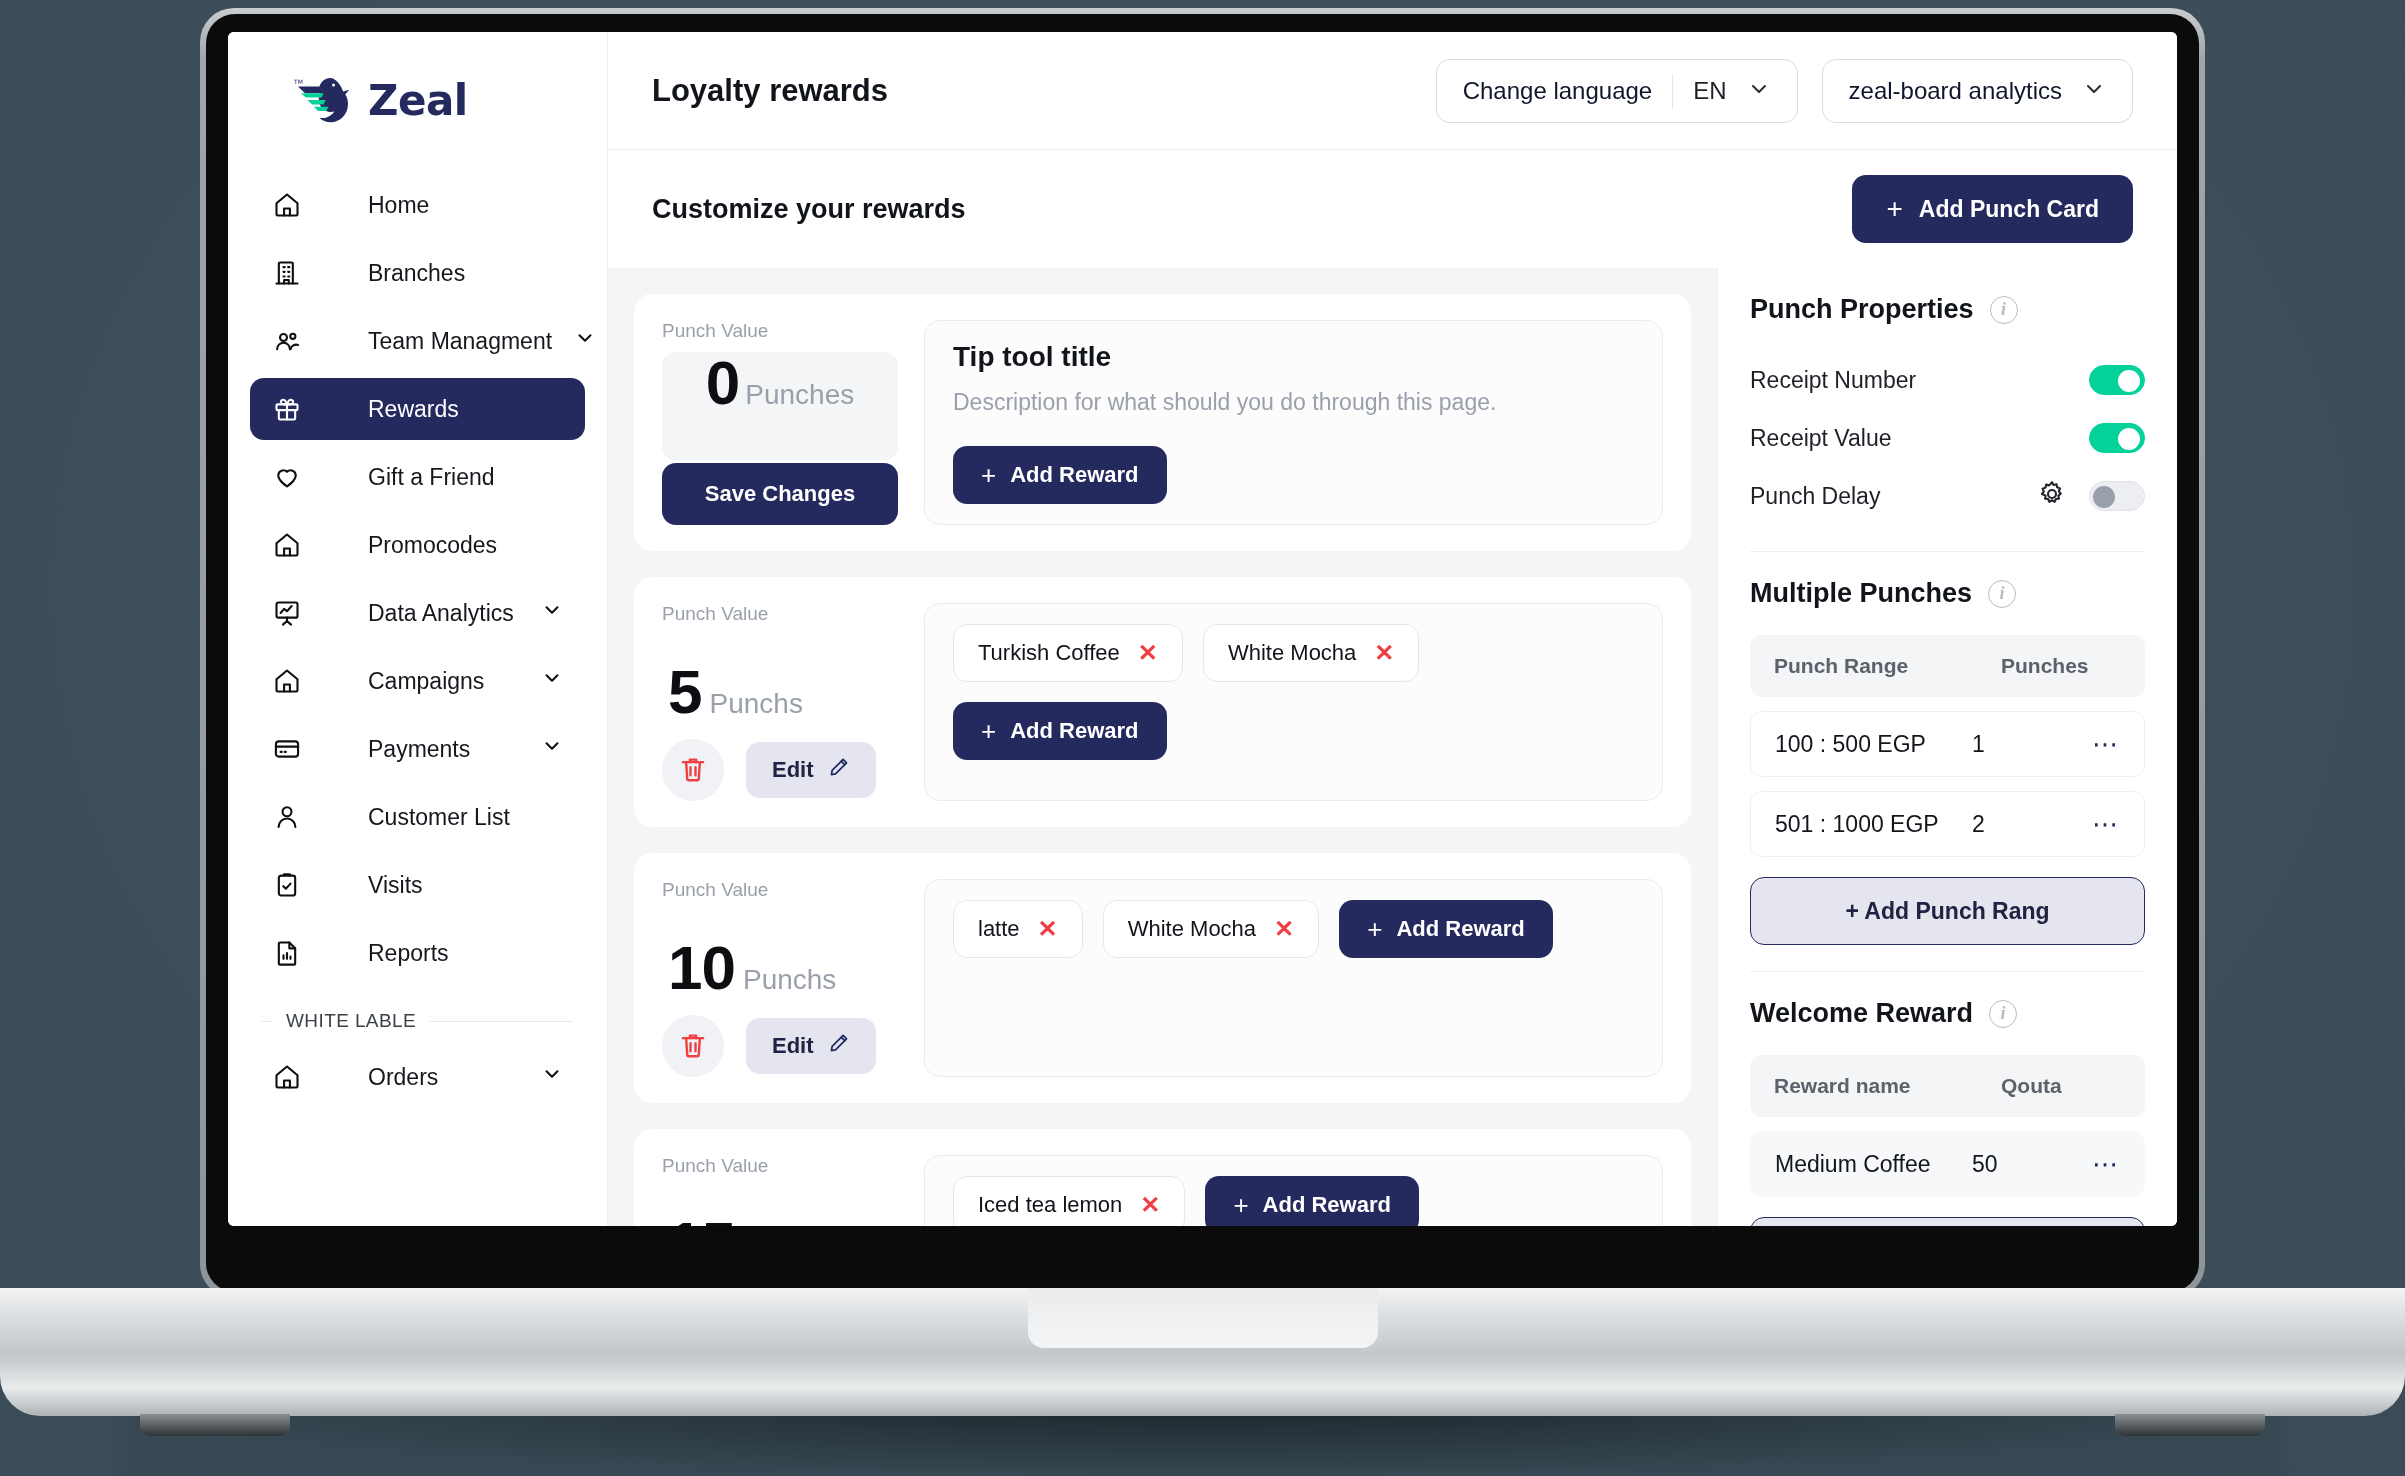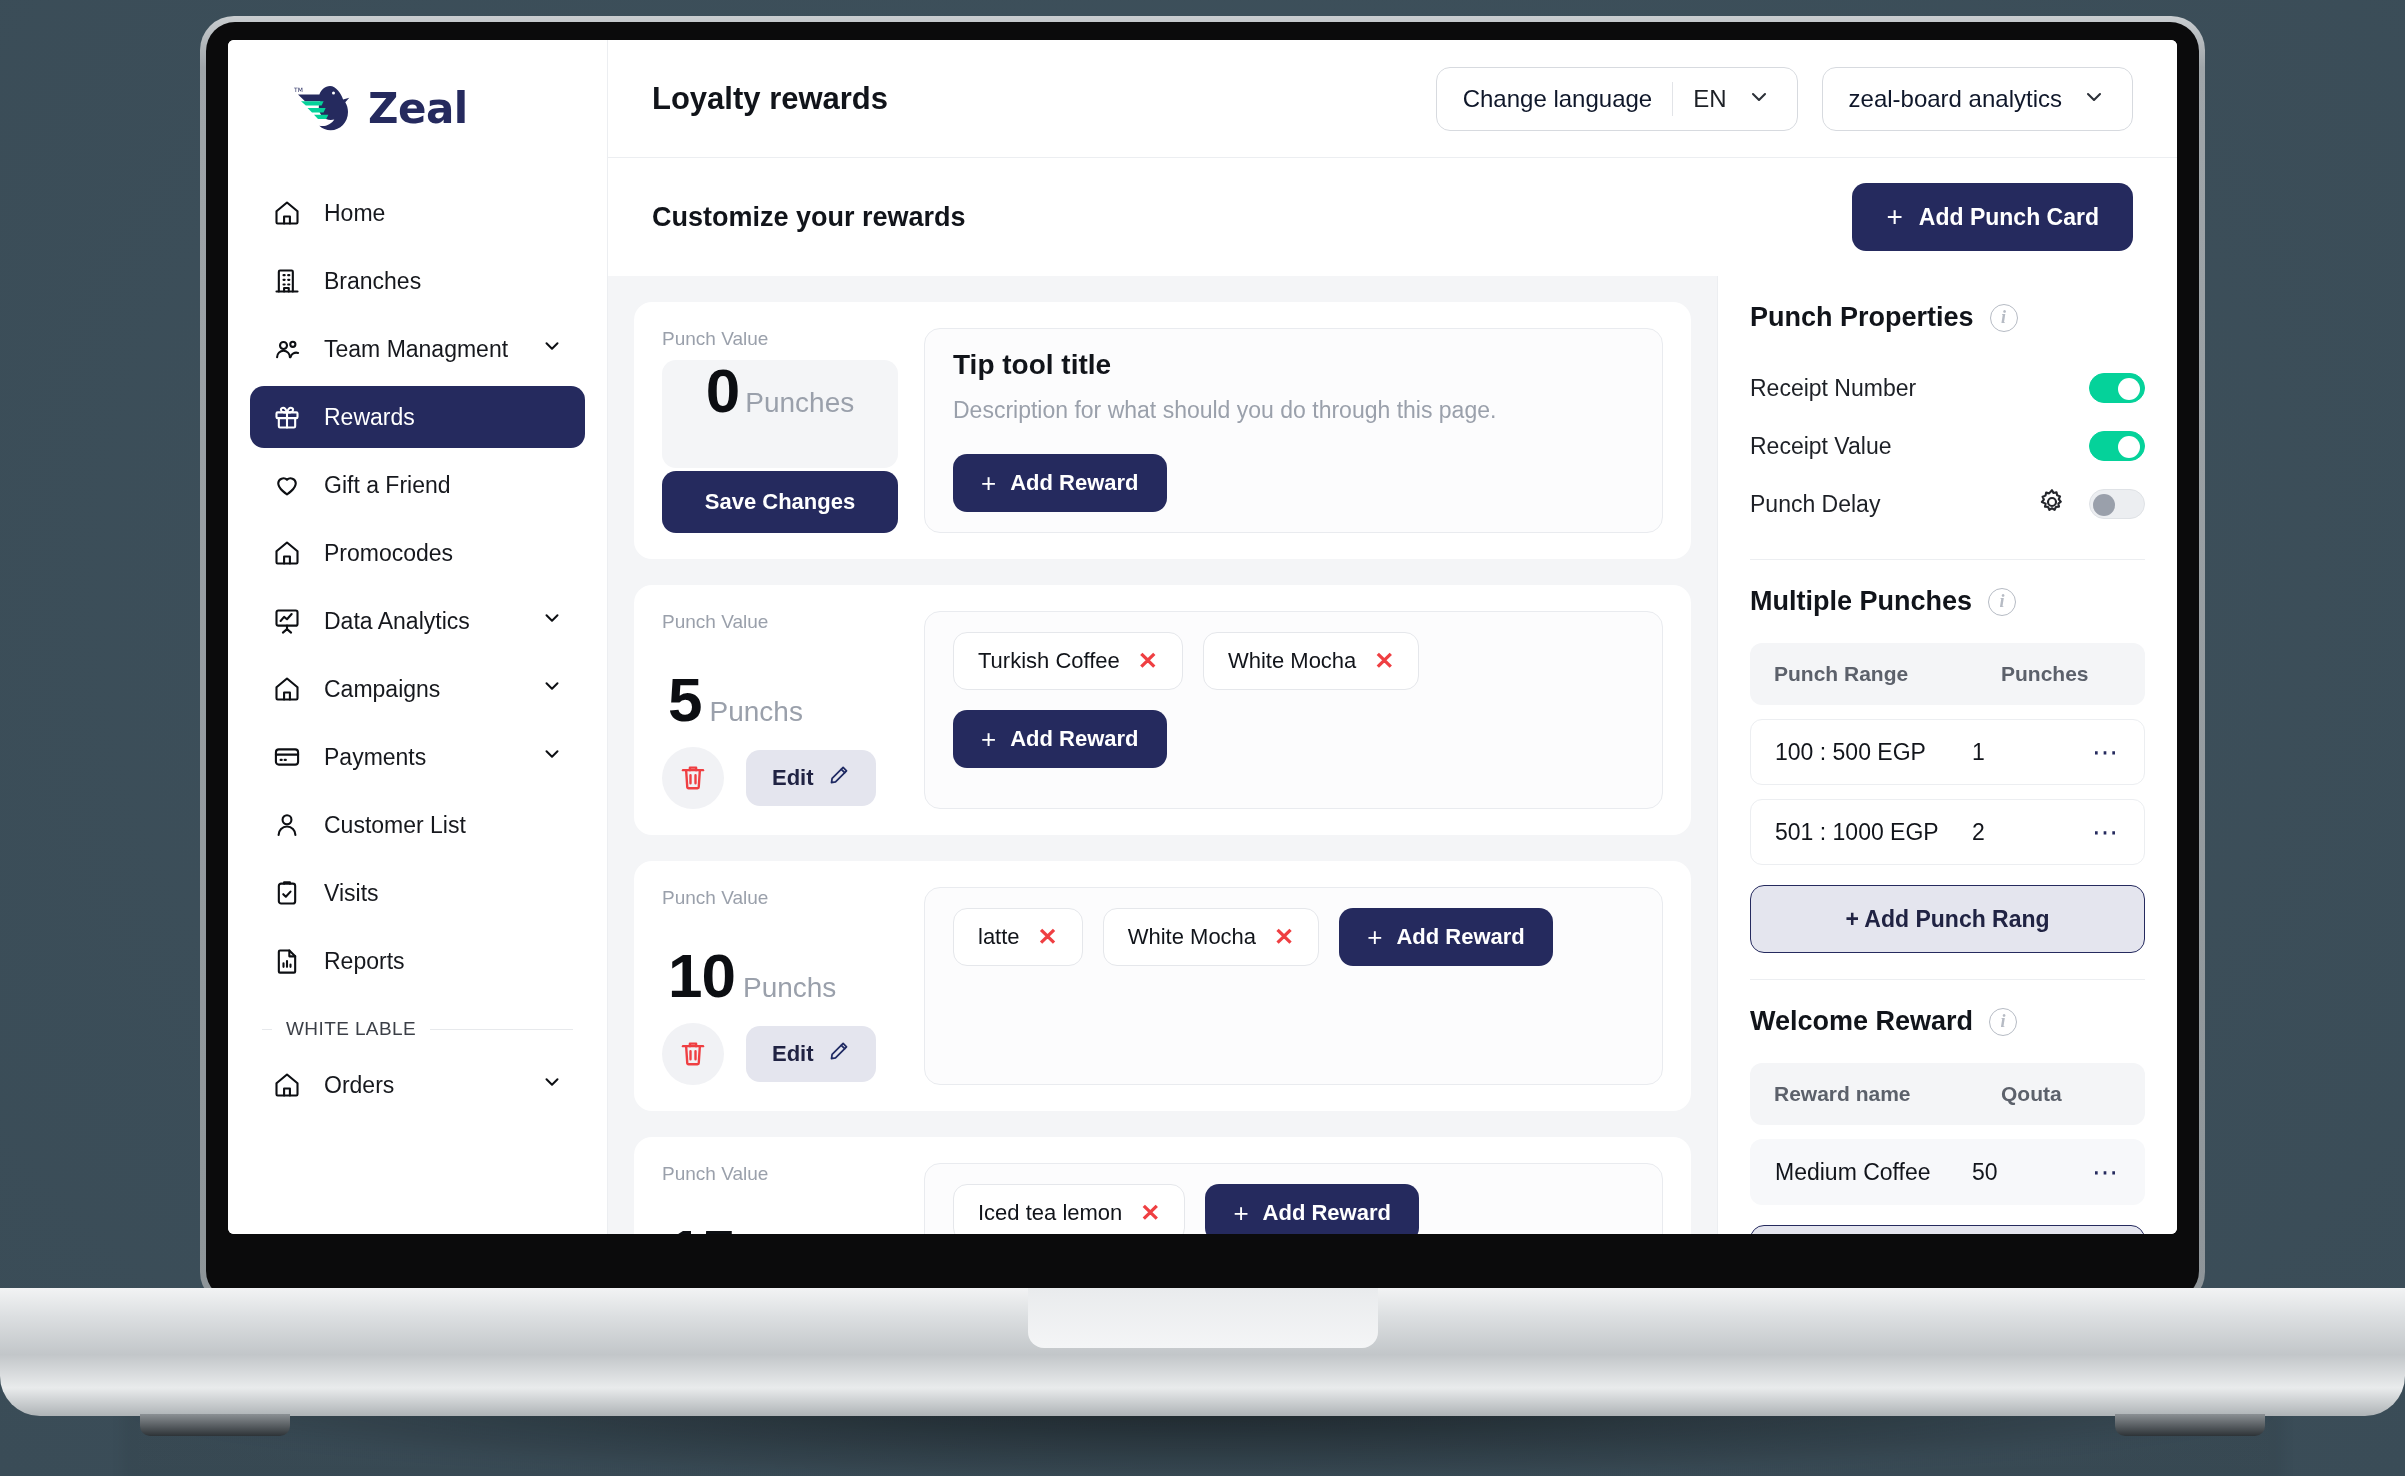--- a/index.html
+++ b/index.html
@@ -7,21 +7,21 @@
     width: 2405px; height: 1476px;
     font-family: "Liberation Sans", sans-serif;
     background: #3e515c;
     overflow: hidden;
   }
   .scene { position: relative; width: 2405px; height: 1476px;
     background: radial-gradient(ellipse at 50% 40%, #46596414 0%, #3a4c57 100%), #3e515c; }
 
   
   .laptop-lid {
-    position: absolute; left: 200px; top: 16px;
+    position: absolute; left: 200px; top: 8px;
     width: 2005px; height: 1290px;
     border-radius: 34px;
     background: linear-gradient(180deg,#c9cdd0 0%, #9fa5a9 4%, #8e9599 100%);
     padding: 6px;
   }
   .lid-inner {
     width: 100%; height: 100%; border-radius: 29px;
     background: #0b0b0c;
     padding: 18px 22px 66px 22px;
   }
@@ -60,21 +60,21 @@
   }
   .brand { display:flex; align-items:center; gap:14px; padding: 14px 0 46px 62px; }
   .brand-name { font-size: 42px; font-weight: 700; color:#252a5e; letter-spacing:-0.5px;
     font-family:"DejaVu Sans", sans-serif; }
   .nav { display:flex; flex-direction:column; gap: 6px; padding: 0 22px; }
   .nav-item {
     display:flex; align-items:center; gap: 22px;
     height: 62px; padding: 0 22px; border-radius: 14px;
     color:#16181d; font-size: 23px; font-weight:500; cursor:pointer;
   }
-  .nav-item .label { flex:1; white-space:nowrap; }
+  .nav-item .label { flex:1; white-space:nowrap;margin-left:44px; }
   .nav-item.active { background:#252a5e; color:#fff; }
   .nav-item.active svg { stroke:#fff; }
   .ico { width:30px; height:30px; flex:0 0 30px; display:flex; align-items:center; justify-content:center; }
   .ico svg { width: 28px; height: 28px; stroke:#0d0f13; stroke-width:1.8; fill:none;
     stroke-linecap:round; stroke-linejoin:round; }
   .chev svg { width:22px; height:22px; stroke:#0d0f13; stroke-width:2.2; fill:none;
     stroke-linecap:round; stroke-linejoin:round; }
   .section-sep { display:flex; align-items:center; gap:14px; padding: 26px 34px 14px 34px; }
   .section-sep .line { flex:1; height:1px; background:#e7e9ec; }
   .section-sep .line.short { flex:0 0 10px; }

